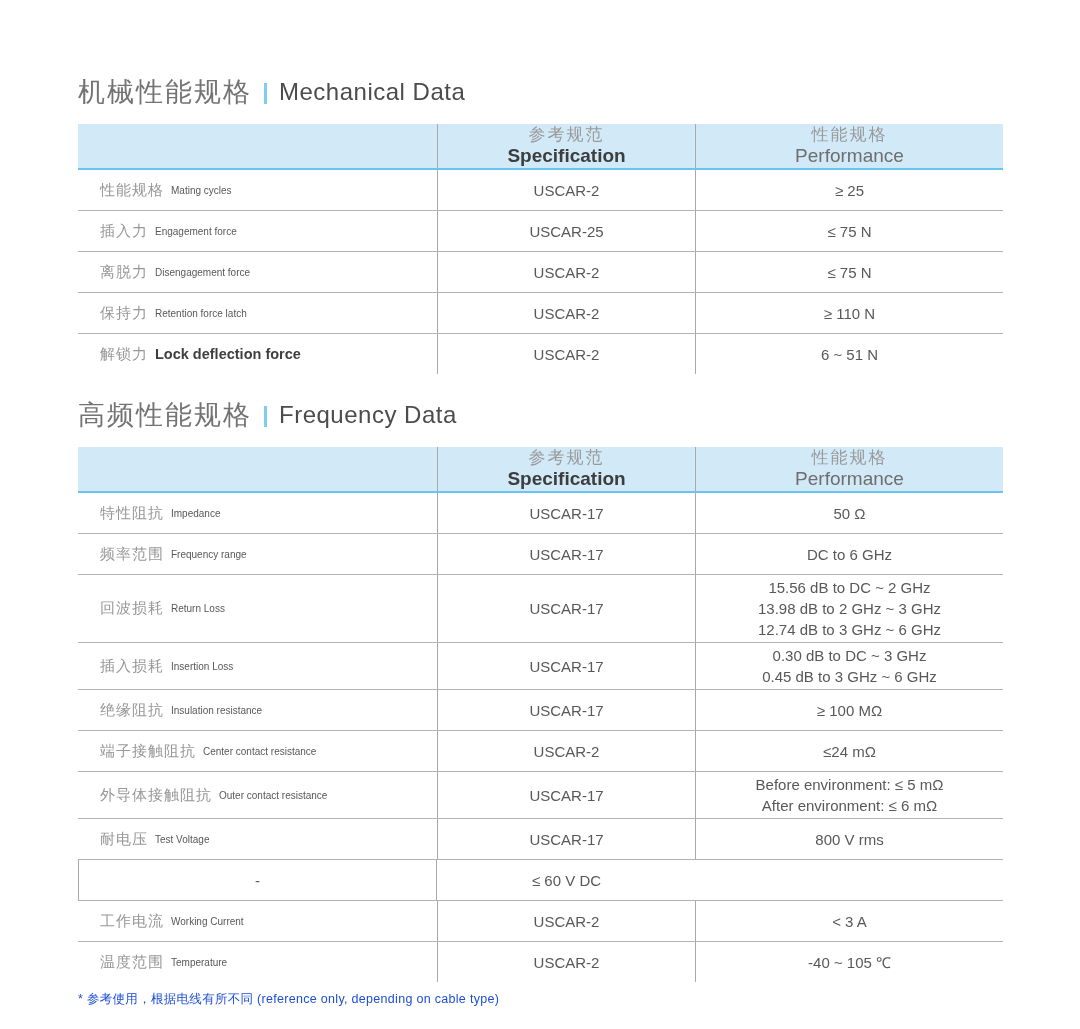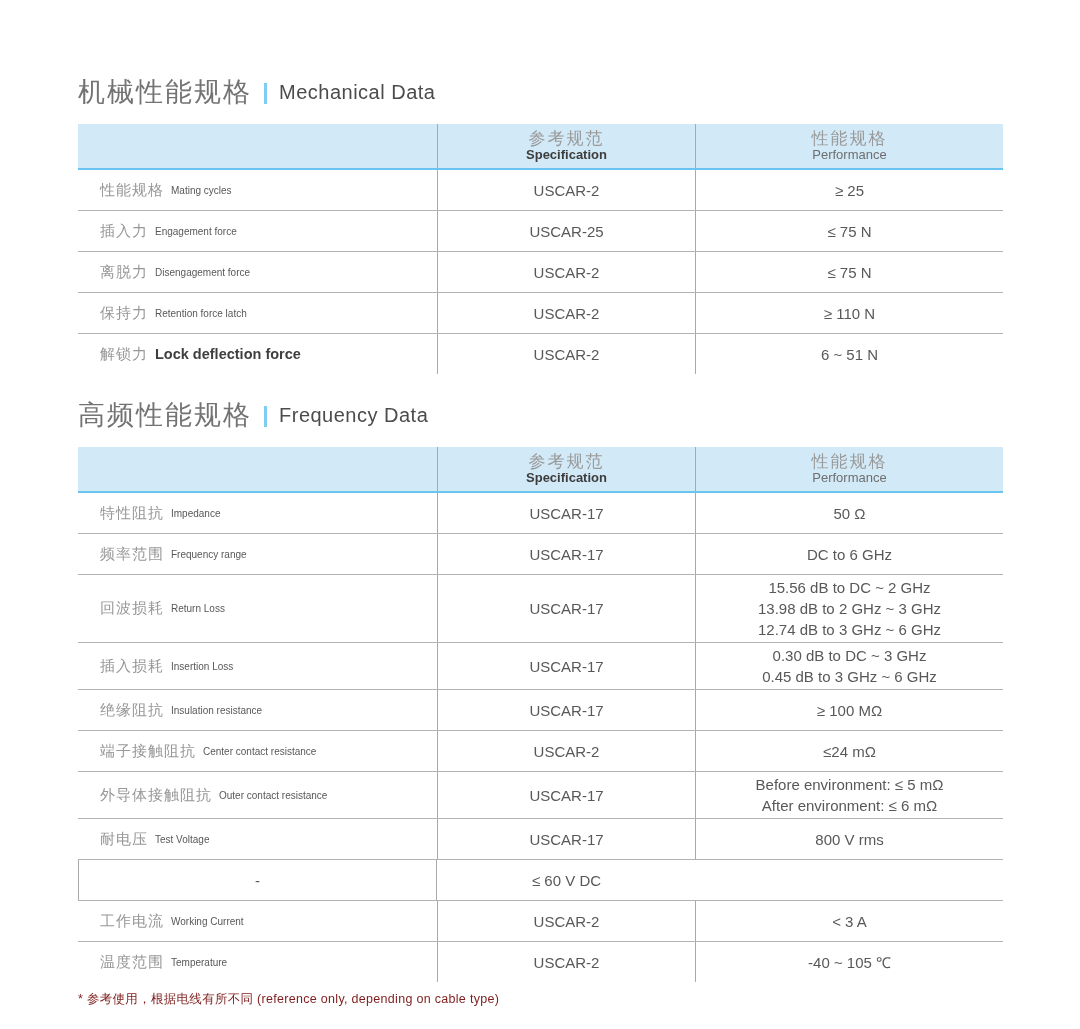--- a/index.html
+++ b/index.html
@@ -13,33 +13,33 @@
     overflow:hidden;
   }
   
   .sec-title{
     margin:0 0 14px 0;
     display:flex;align-items:center;
     font-weight:400;
   }
   .t-zh{font-size:27px;color:#737373;letter-spacing:2px;}
   .t-bar{width:3px;height:21px;background:#7fcef2;margin:2px 12px 0 12px;}
-  .t-en{font-size:20px;color:#4c4c4c;letter-spacing:0.5px;}
+  .t-en{font-size:24px;color:#4c4c4c;letter-spacing:0.5px;}
 
   
   .dtable{width:925px;}
   .thead{
     display:grid;grid-template-columns:359px 259px 307px;
     background:#d2e9f7;
     border-bottom:2px solid #69c5ef;
     height:44px;
   }
   .thead .cell{display:flex;flex-direction:column;align-items:center;justify-content:center;line-height:1.15;}
   .h-zh{font-size:17px;color:#9a9a9a;letter-spacing:2px;}
-  .h-en{font-size:13px;color:#6e6e6e;}
+  .h-en{font-size:19px;color:#6e6e6e;}
   .h-en.bold{font-weight:bold;color:#3d3d3d;}
 
   .trow{
     display:grid;grid-template-columns:359px 259px 307px;
     min-height:40px;
     border-bottom:1px solid #b3b3b3;
   }
   .tbody .trow:last-child{border-bottom:none;}
   .cell{box-sizing:border-box;}
   .c-spec,.c-perf{
@@ -54,21 +54,21 @@
     display:flex;align-items:center;justify-content:flex-start;
     padding-left:22px;gap:7px;
   }
   .zh{font-size:15px;color:#979797;letter-spacing:1px;white-space:nowrap;}
   .en{font-size:10px;color:#585858;white-space:nowrap;}
   .en.emph{font-weight:bold;color:#3f3f3f;font-size:14.5px;}
 
   .sect-frequency{margin-top:23px;}
   .footnote{
     margin:9px 0 12px 0;
-    font-size:12.5px;color:#7f1d1d;letter-spacing:0.3px;
+    font-size:12.5px;color:#1d4ed8;letter-spacing:0.3px;
   }
 </style>
 </head>
 <body>
 
 <div class="page">
 
   <section class="sect-mechanical">
     <h2 class="sec-title">
       <span class="t-zh">机械性能规格</span>

